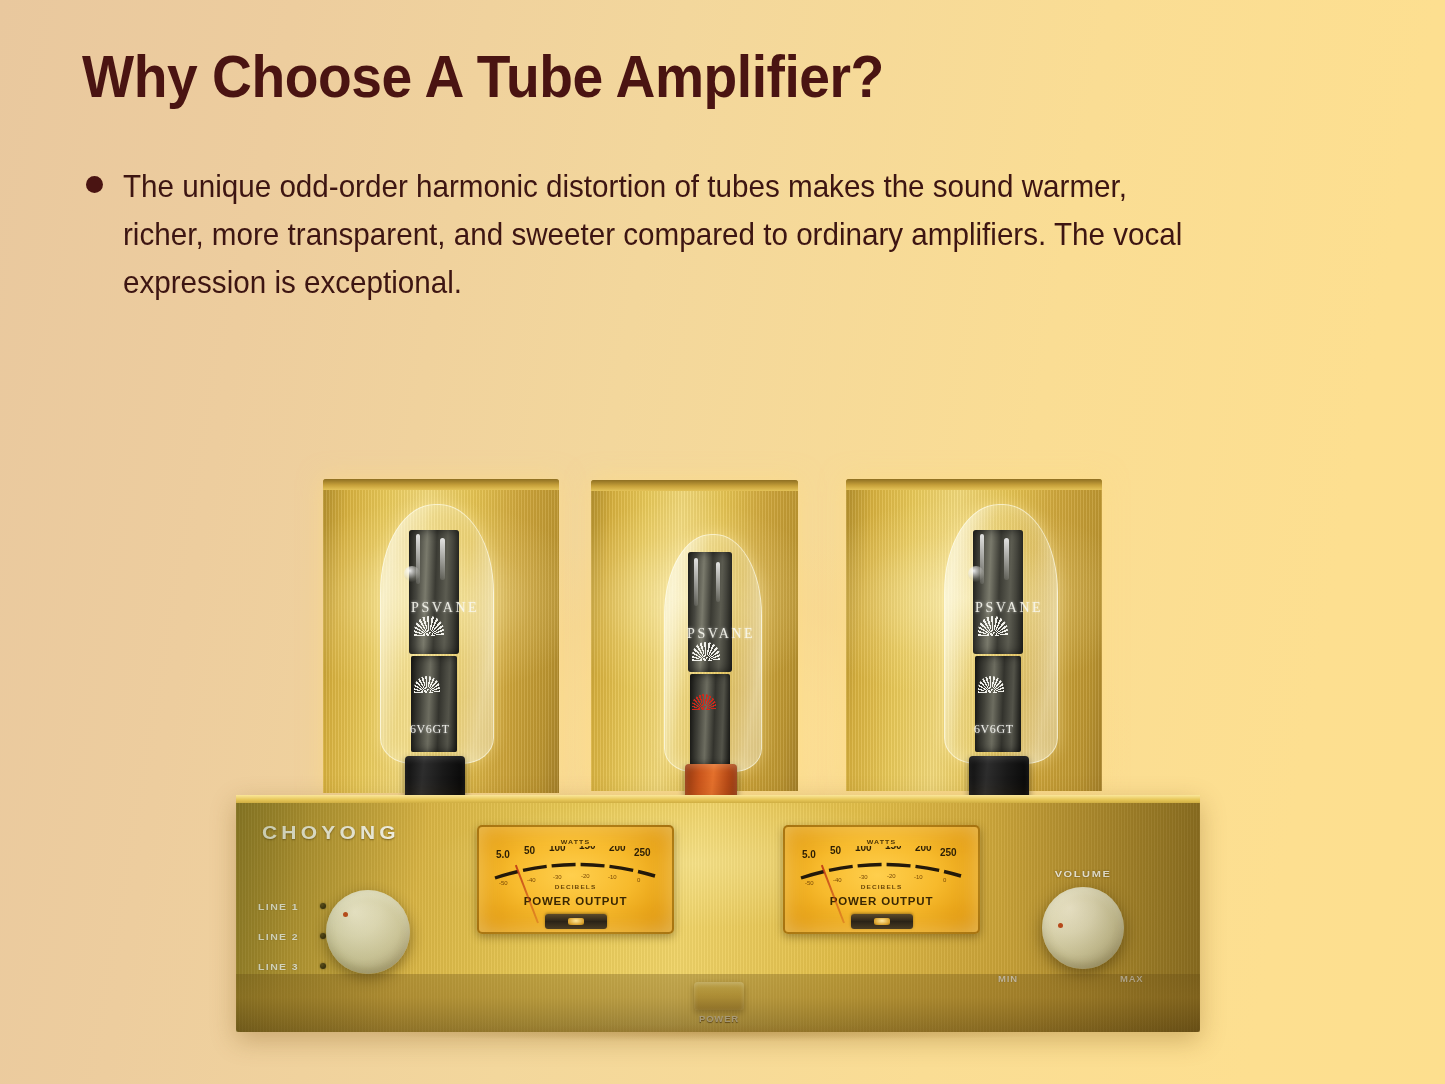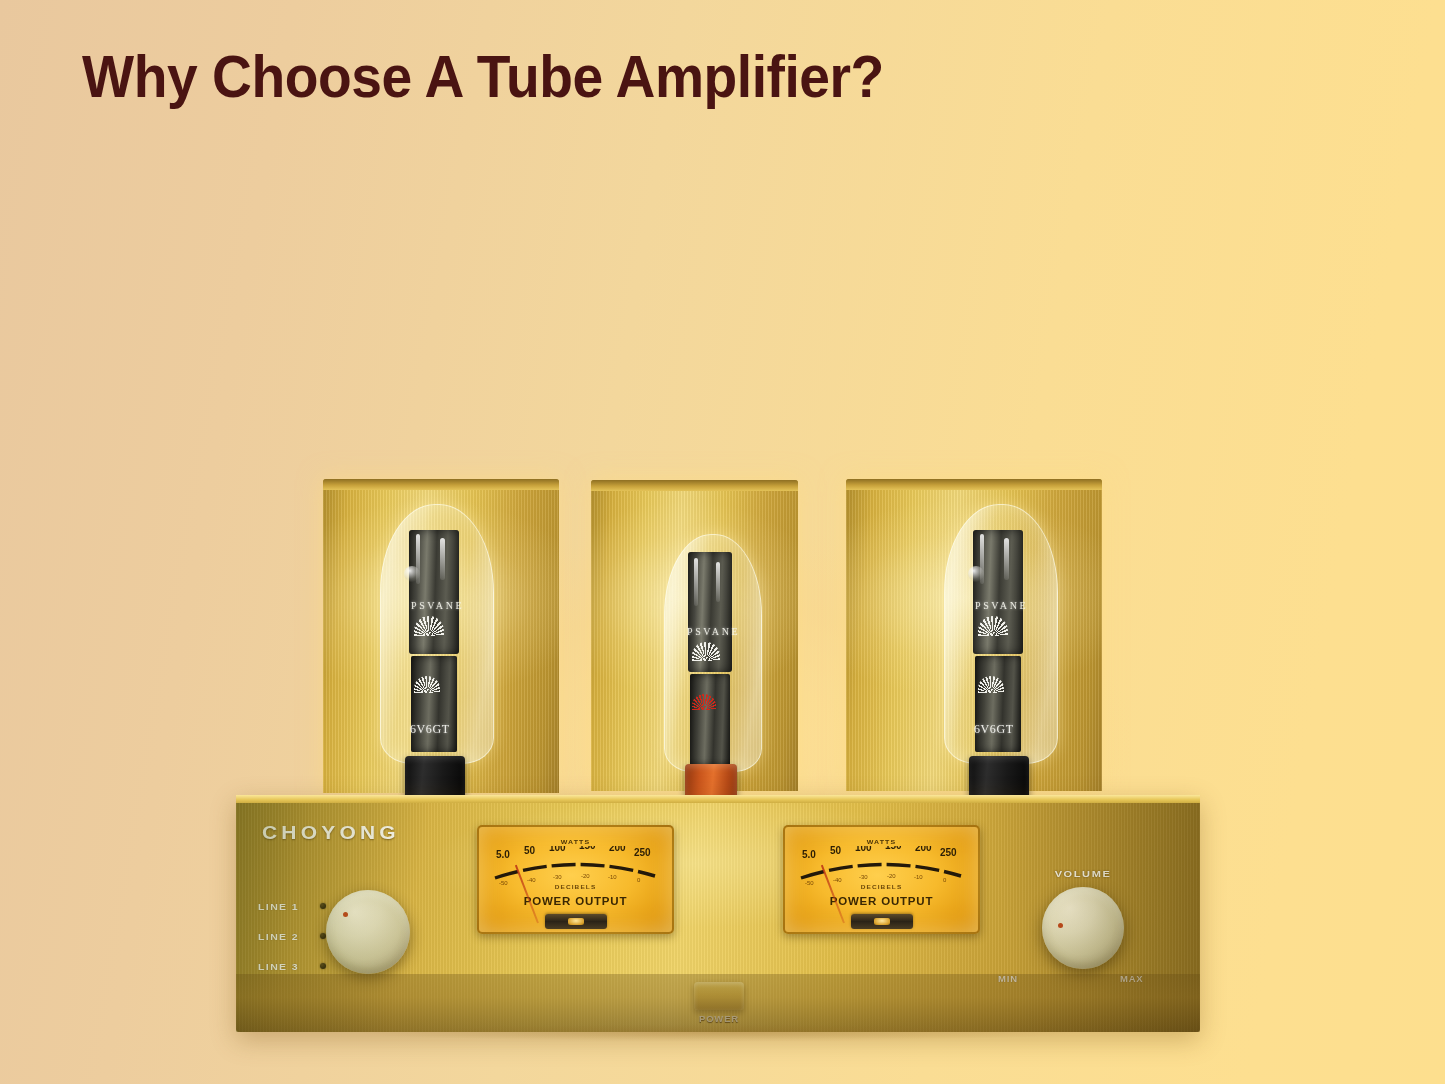--- a/index.html
+++ b/index.html
@@ -166,21 +166,21 @@
     background: linear-gradient(95deg, #0c0c0c 0%, #2d2d2d 30%, #1a1a1a 60%, #060606 100%);
     box-shadow: inset 0 3px 6px rgba(255,255,255,0.12), 0 3px 7px rgba(0,0,0,0.45);
   }
   .base-orange {
     background: linear-gradient(95deg, #8d3510 0%, #c9551c 28%, #e4702c 52%, #b64a17 78%, #8a3410 100%);
     box-shadow: inset 0 3px 6px rgba(255,220,180,0.25), 0 3px 7px rgba(0,0,0,0.4);
   }
   .tube-brand {
     position: absolute;
     color: rgba(248,248,240,0.9);
-    font-size: 10px;
+    font-size: 14px;
     letter-spacing: 2.6px;
     font-family: "Liberation Serif", serif;
     text-shadow: 0 0 3px rgba(255,255,255,0.6);
     white-space: nowrap;
   }
   .tube-model {
     position: absolute;
     color: rgba(250,250,245,0.92);
     font-size: 12px;
     letter-spacing: 0.6px;
@@ -518,20 +518,24 @@
 </style>
 </head>
 <body>
 
 <div id="slide">
 
   <div class="title">Why Choose A Tube Amplifier?</div>
 
   <div class="bullets">
 
+    <div class="bullet-row">
+      <span class="bullet-dot"></span>
+      <span class="bullet-text">The unique odd-order harmonic distortion of tubes makes the sound warmer, richer, more transparent, and sweeter compared to ordinary amplifiers. The vocal expression is exceptional.</span>
+    </div>
 
 
   </div>
 
   <div id="amp-photo">
 
     <div class="photo-glow"></div>
 
     <div class="cover" id="cover-left">
       <div class="cover-top"></div>

